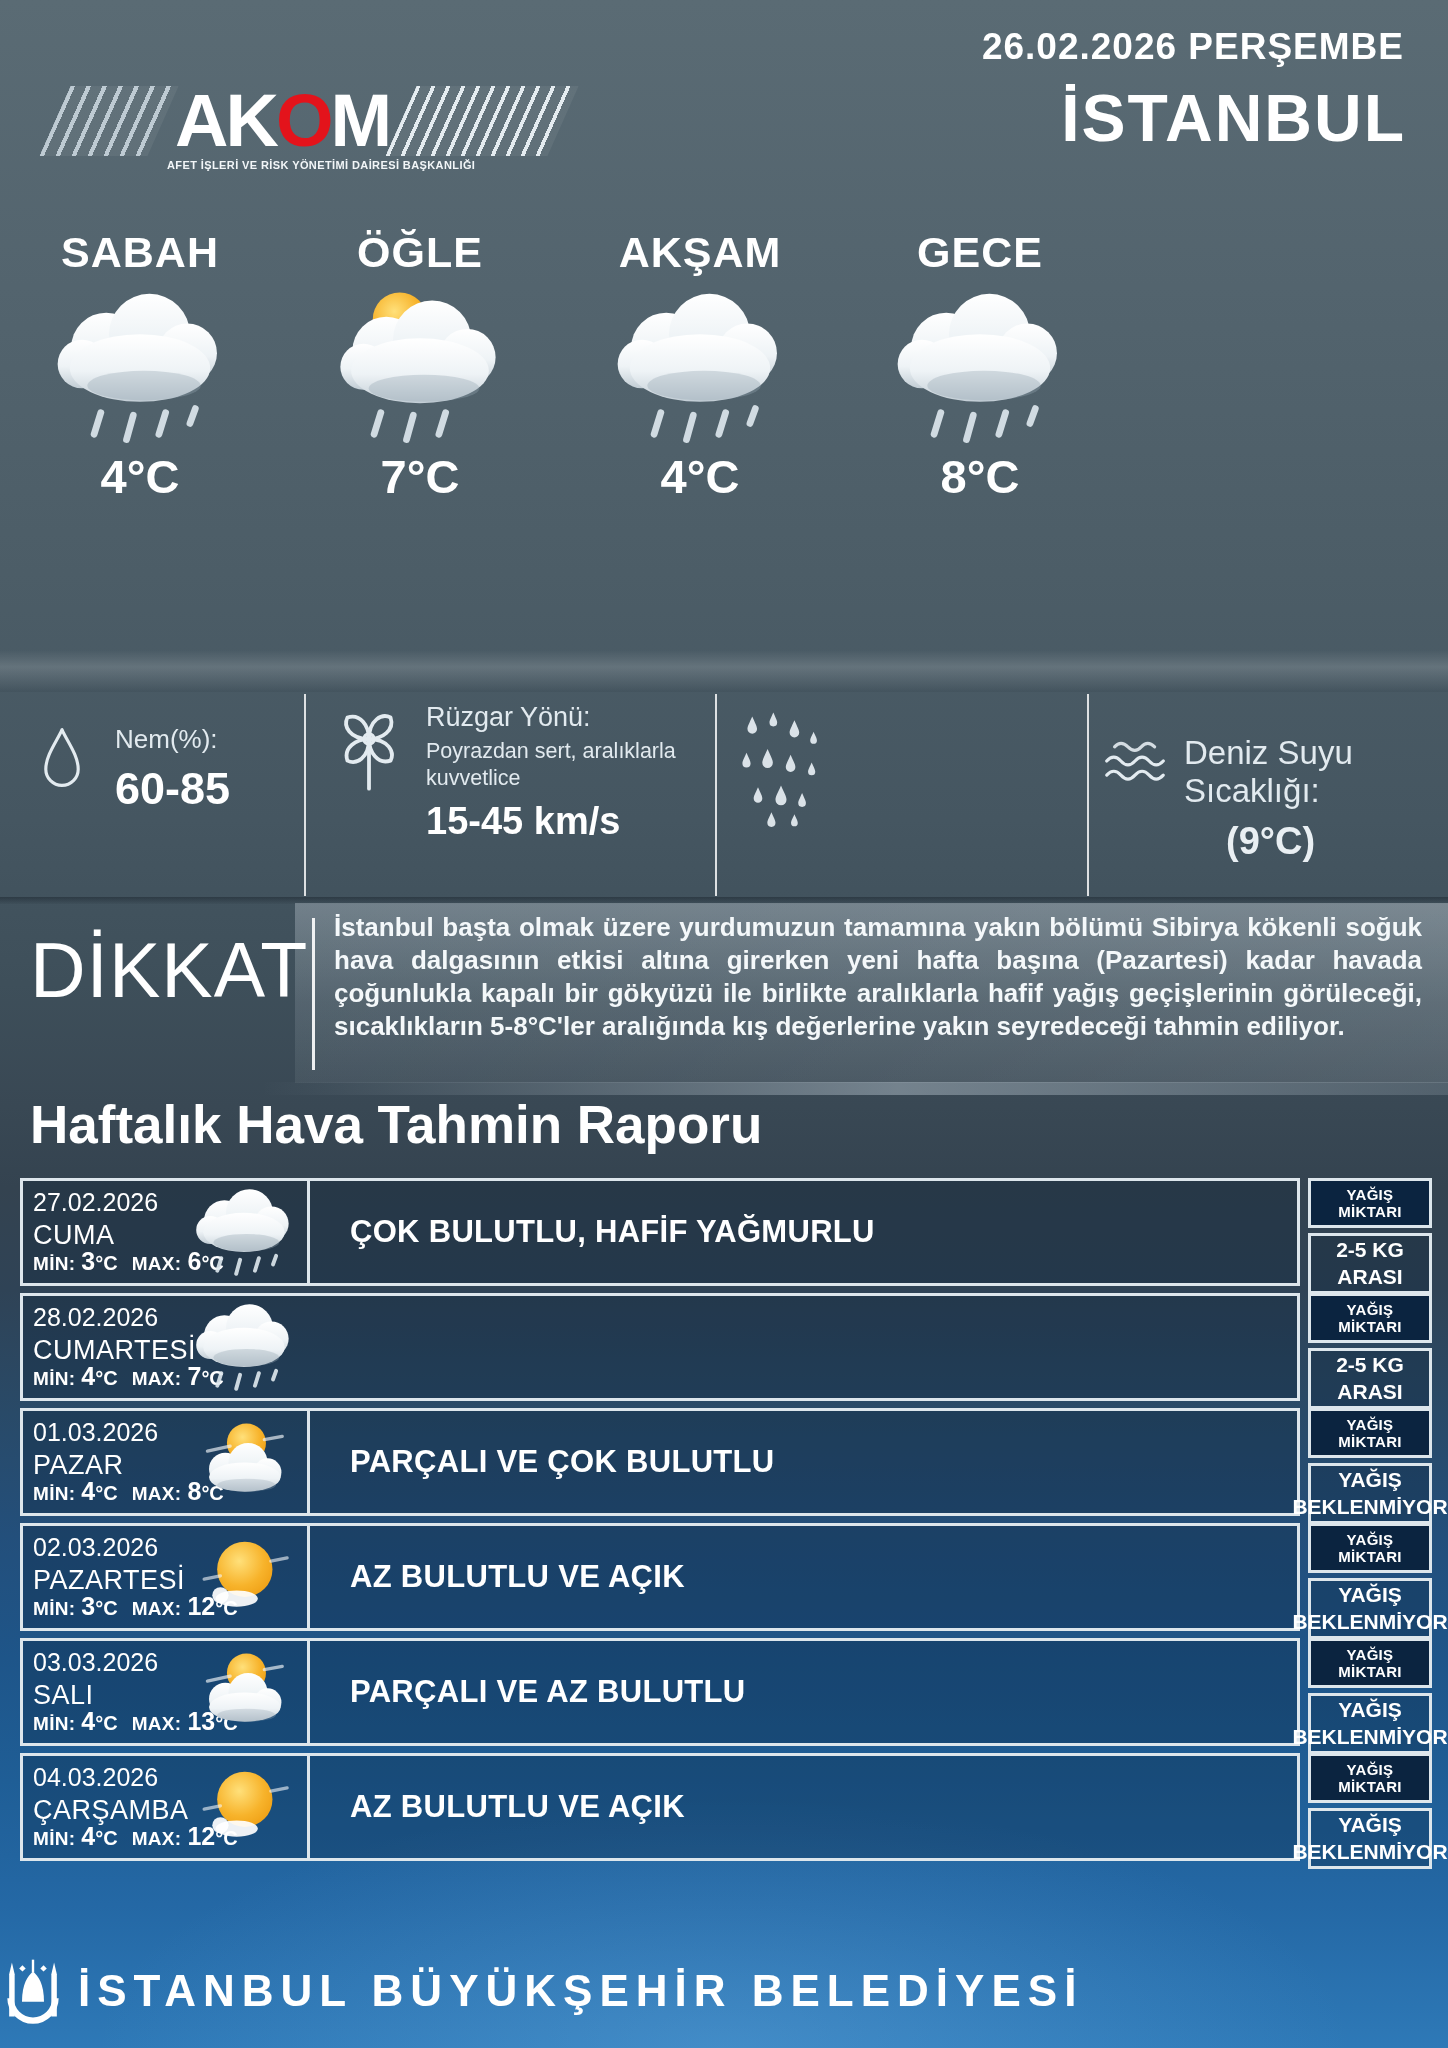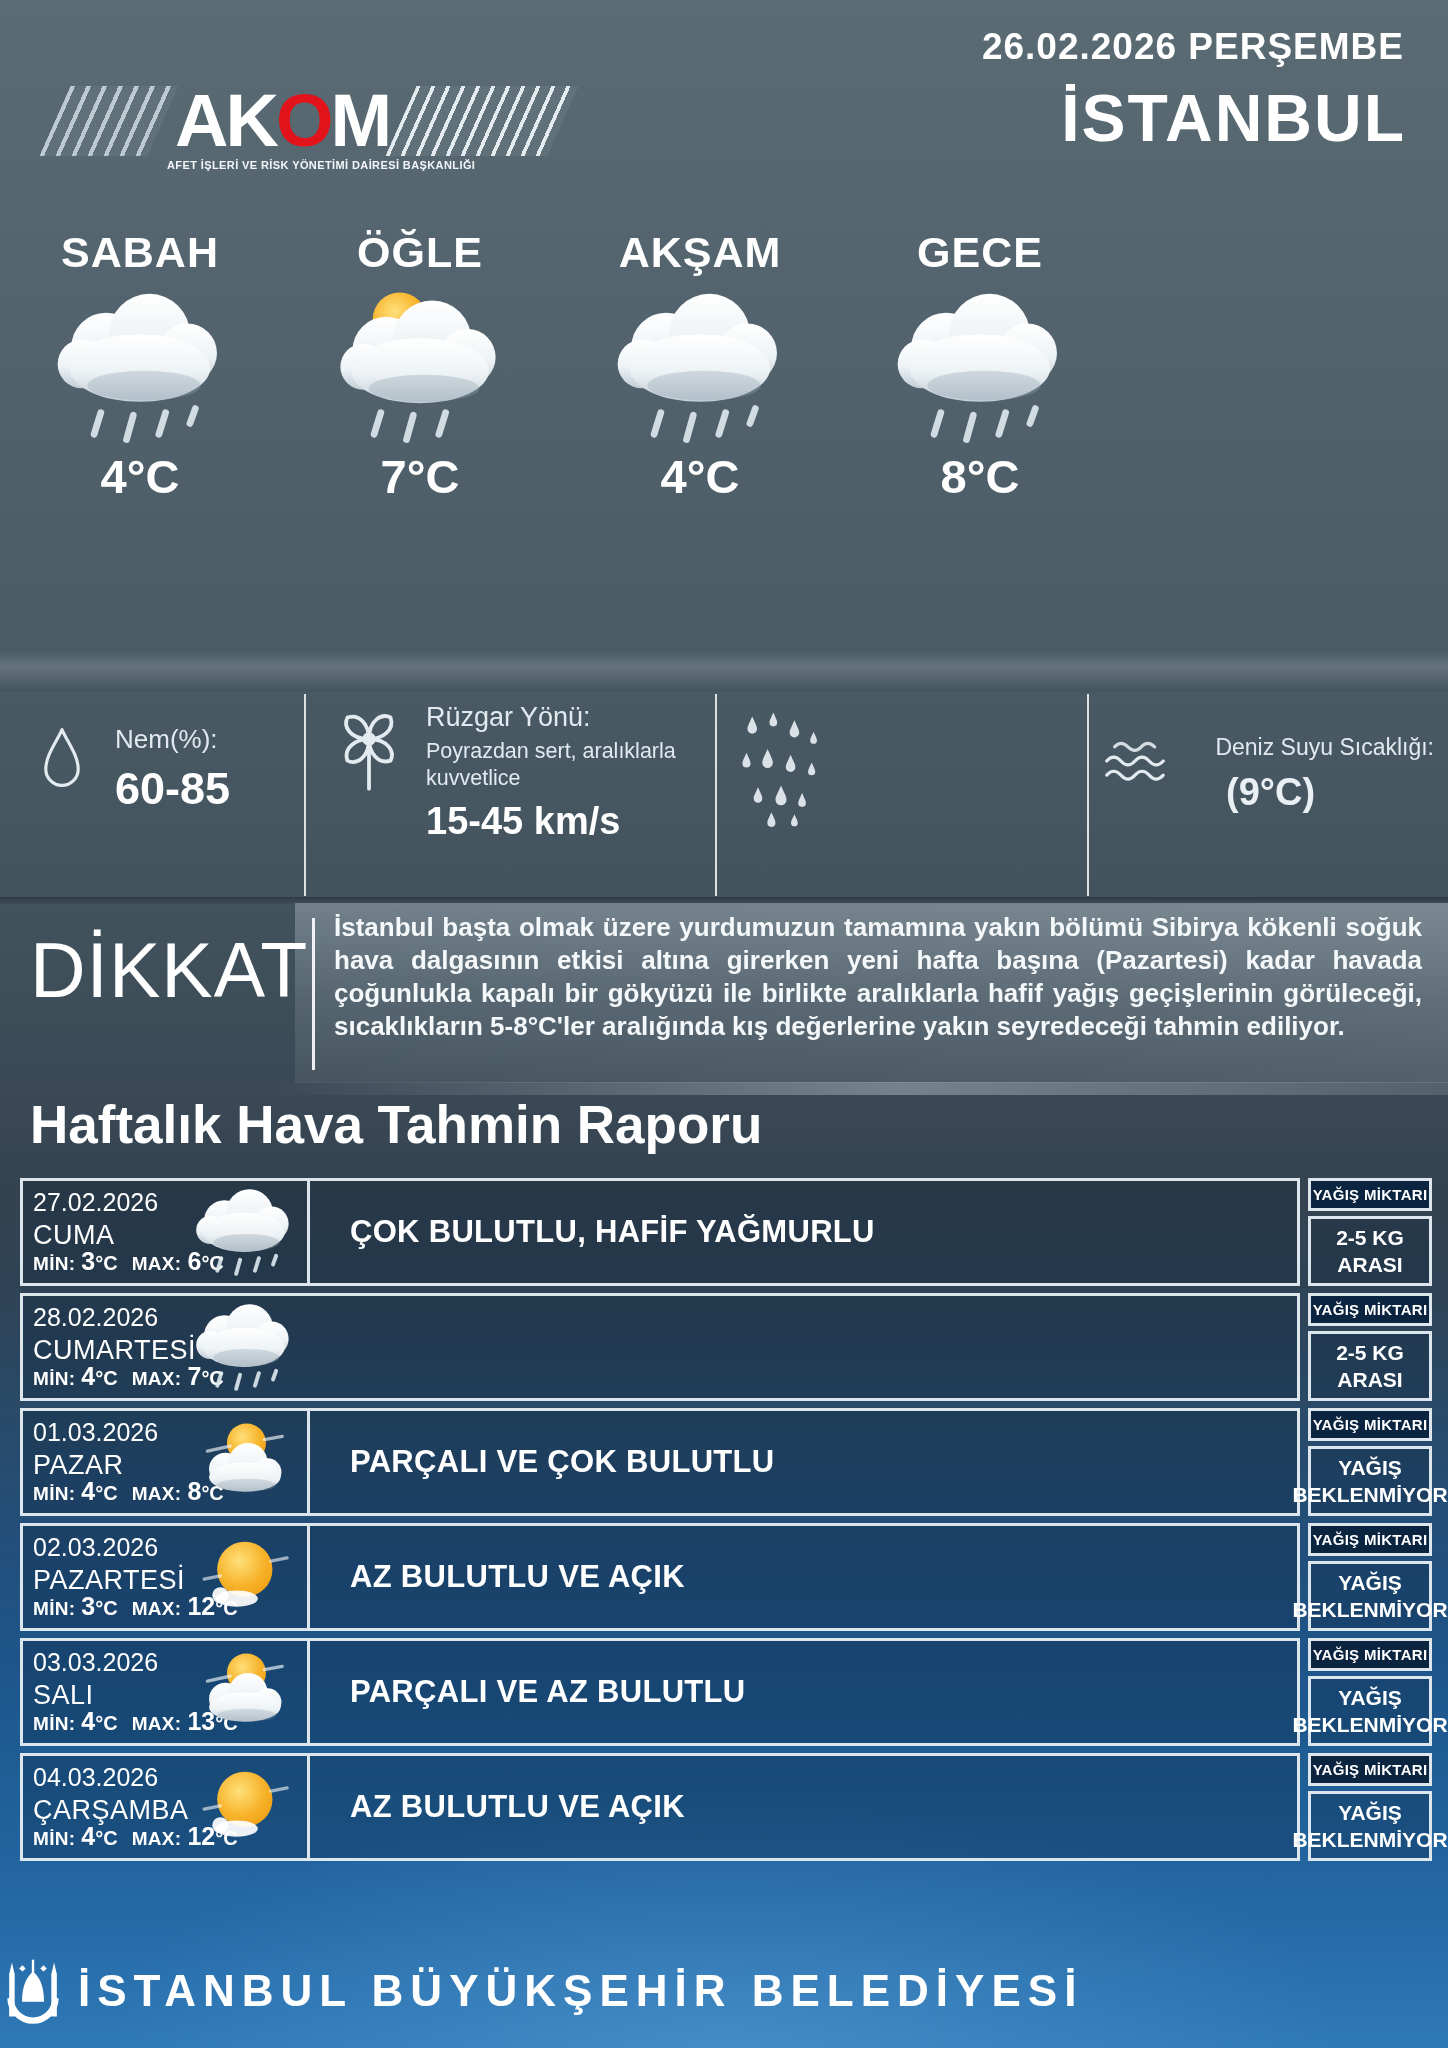--- a/index.html
+++ b/index.html
@@ -48,21 +48,21 @@
   .metrics{position:absolute; top:688px; left:0; width:1448px; height:215px;}
   .mdiv{position:absolute; top:6px; height:202px; width:2px; background:rgba(255,255,255,0.82);}
   .metric{position:absolute; display:flex; align-items:flex-start;}
   .m-label{font-size:26px; color:#e2eaef;}
   .m-value{font-size:45px; font-weight:bold; margin-top:8px;}
   .metric-2 .m-label{font-size:27px;}
   .m-desc{font-size:21.5px; line-height:1.25; margin-top:5px; color:#e2eaef;}
   .metric-2 .m-value{font-size:38px; margin-top:8px;}
   .metric-3 .m-label{font-size:25px;}
   .metric-3 .m-value{font-size:23px; font-weight:normal; margin-top:34px; color:#e9eff3;}
-  .metric-4 .m-label{font-size:23px;text-align:right;}
+  .metric-4 .m-label{font-size:33px;}
   .metric-4 .m-value{font-size:38px; margin-top:10px; margin-left:42px; font-weight:bold; color:#e9eff3;}
 
   
   .warning-title{position:absolute; left:30px; top:926px; font-size:77px; font-weight:normal; letter-spacing:1px;}
   .warning-divider{position:absolute; left:312px; top:918px; height:152px; width:3px; background:rgba(255,255,255,0.9);}
   .warning-text{position:absolute; left:334px; top:911px; width:1088px; font-size:26px; font-weight:bold;
     line-height:1.27; text-align:justify; color:#f4f8fa;}
 
   
   .weekly-title{position:absolute; left:30px; top:1094px; font-size:53px; font-weight:bold;}
@@ -76,21 +76,21 @@
   .mm-label{font-size:19px; letter-spacing:0.3px;}
   .mm-val{font-size:25px; margin-left:6px;}
   .mm-unit{font-size:20px;}
   .mm-max{margin-left:14px;}
   .wicon{position:absolute; right:2px; top:2px;}
   .wicon svg{width:122px; height:94px;}
   .wcell-mid{flex:1; border-left:3px solid #dde6ec; display:flex; align-items:center; padding-left:40px;}
   .wcond{font-size:31px; font-weight:bold; letter-spacing:0.3px;}
   .wcell-right{width:124px; display:flex; flex-direction:column; gap:5px;}
   .wprecip-header{border:3px solid #dde6ec; background:#0b2440; font-size:15px; font-weight:bold;
-    text-align:center; padding:5px 0; letter-spacing:0.3px;}
+    text-align:center; padding:5px 17px; letter-spacing:0.3px;}
   .wprecip-value{flex:1; border:3px solid #dde6ec; background:rgba(8,30,52,0.28); display:flex;
     align-items:center; justify-content:center; text-align:center; font-size:21px; font-weight:bold; line-height:1.3; padding:0 4px;}
 
   
   .footer{position:absolute; left:0; right:0; top:1950px; display:flex; align-items:center; gap:12px;}
   .footer-logo svg{width:66px; height:78px;}
   .footer-text{font-size:44px; font-weight:bold; letter-spacing:7px;}
 </style>
 </head>
 <body>

